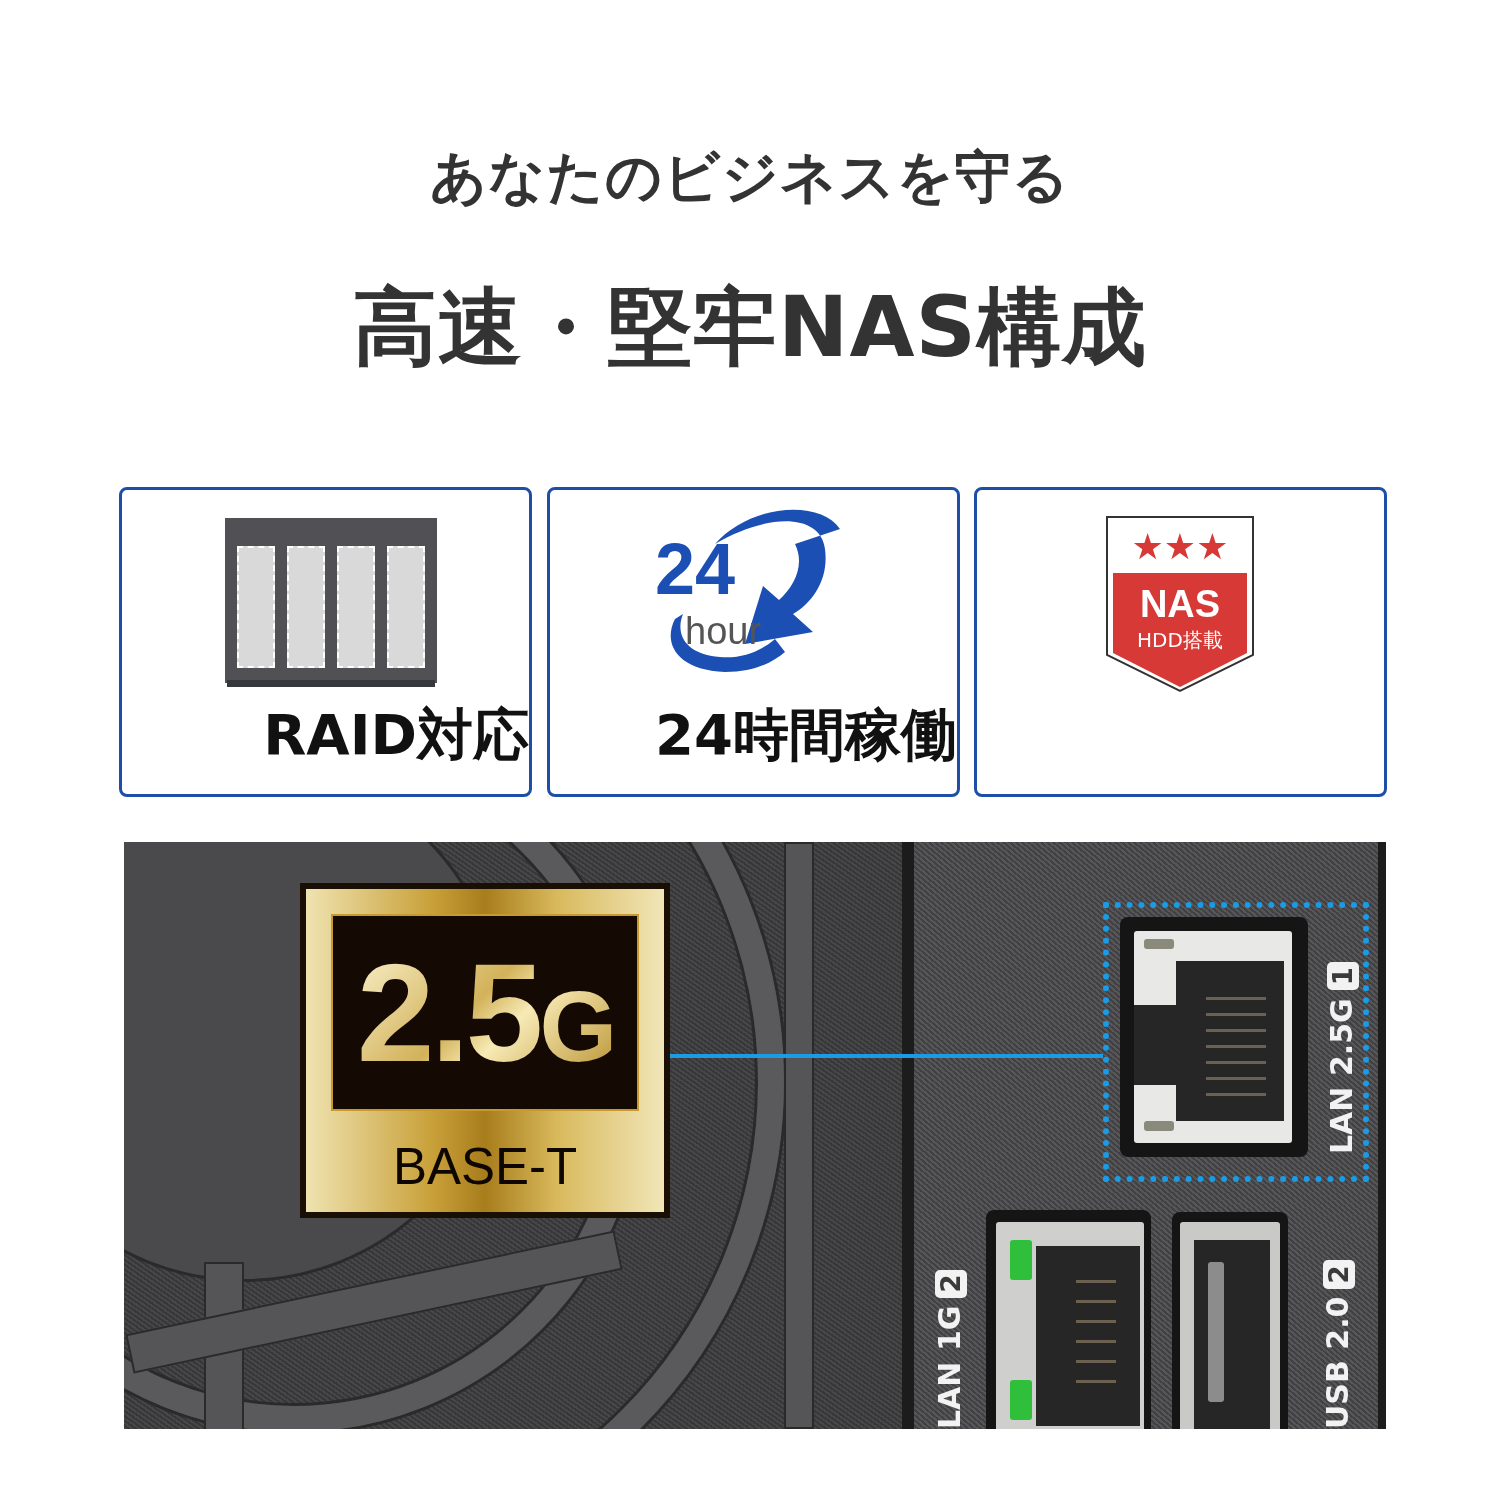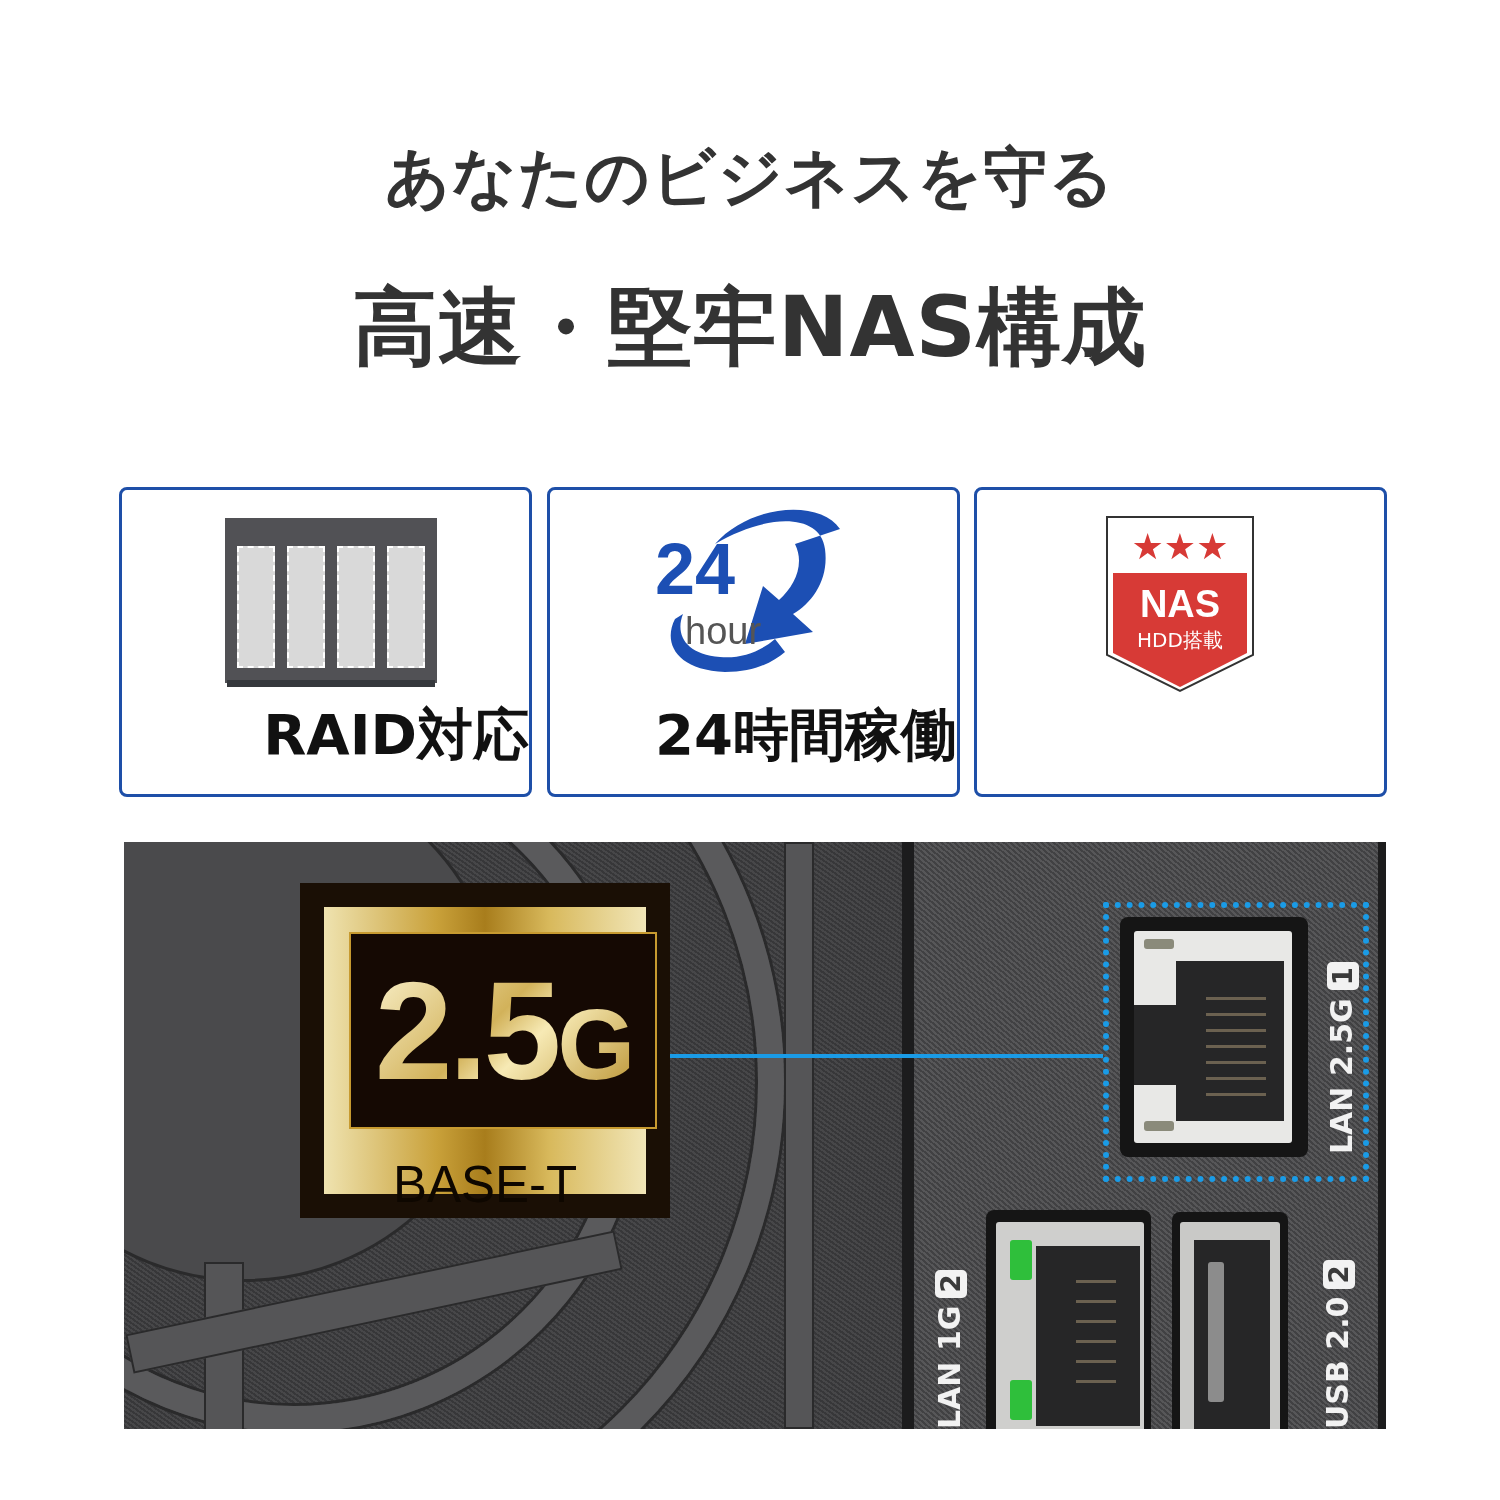--- a/index.html
+++ b/index.html
@@ -3,21 +3,21 @@
 <meta charset="utf-8">
 <style>
   * { box-sizing: border-box; margin: 0; padding: 0; }
   html, body { width: 1500px; height: 1500px; background: #ffffff; overflow: hidden; }
   body { position: relative; font-family: "DejaVu Sans", sans-serif; }
 
   .headline {
     position: absolute; left: 0; width: 1500px; text-align: center;
     color: #333333; font-weight: bold; letter-spacing: 1px;
   }
-  .headline.l1 { top: 122px; font-size: 64px; line-height: 110px; }
+  .headline.l1 { top: 122px; font-size: 56px; line-height: 110px; }
   .headline.l2 { top: 272px; font-size: 84px; line-height: 110px; }
 
   .feature-row { position: absolute; top: 487px; left: 119px; width: 1270px; height: 310px; }
   .feature-card {
     position: absolute; top: 0; width: 413px; height: 310px;
     border: 3px solid #1e4fa8; border-radius: 8px; background: #ffffff;
   }
   .feature-card.c1 { left: 0; }
   .feature-card.c2 { left: 428px; }
   .feature-card.c3 { left: 855px; }
@@ -63,21 +63,21 @@
     position: absolute; left: 790px; top: 0; width: 472px; height: 587px;
     background:
       repeating-linear-gradient(40deg, rgba(255,255,255,0.07) 0 2px, rgba(0,0,0,0.12) 2px 4px),
       #4a4a4c;
   }
   .panel-edge { position: absolute; right: 0; top: 0; width: 8px; height: 587px; background: #1c1c1d; }
 
   
   .badge {
     position: absolute; left: 300px; top: 883px; width: 370px; height: 335px;
-    background: #1a0f05; padding: 24px;
+    background: #1a0f05; padding: 6px;
   }
   .badge-gold {
     width: 100%; height: 100%;
     background: linear-gradient(90deg, #efe3b0 0%, #c9a13a 35%, #a87d1c 50%, #d8b95c 70%, #f1e6b8 100%);
     position: relative;
   }
   .badge-inner {
     position: absolute; left: 25px; top: 25px; width: 308px; height: 197px;
     background: #150903; border: 2px solid #c79a30;
     display: flex; align-items: center; justify-content: center;

